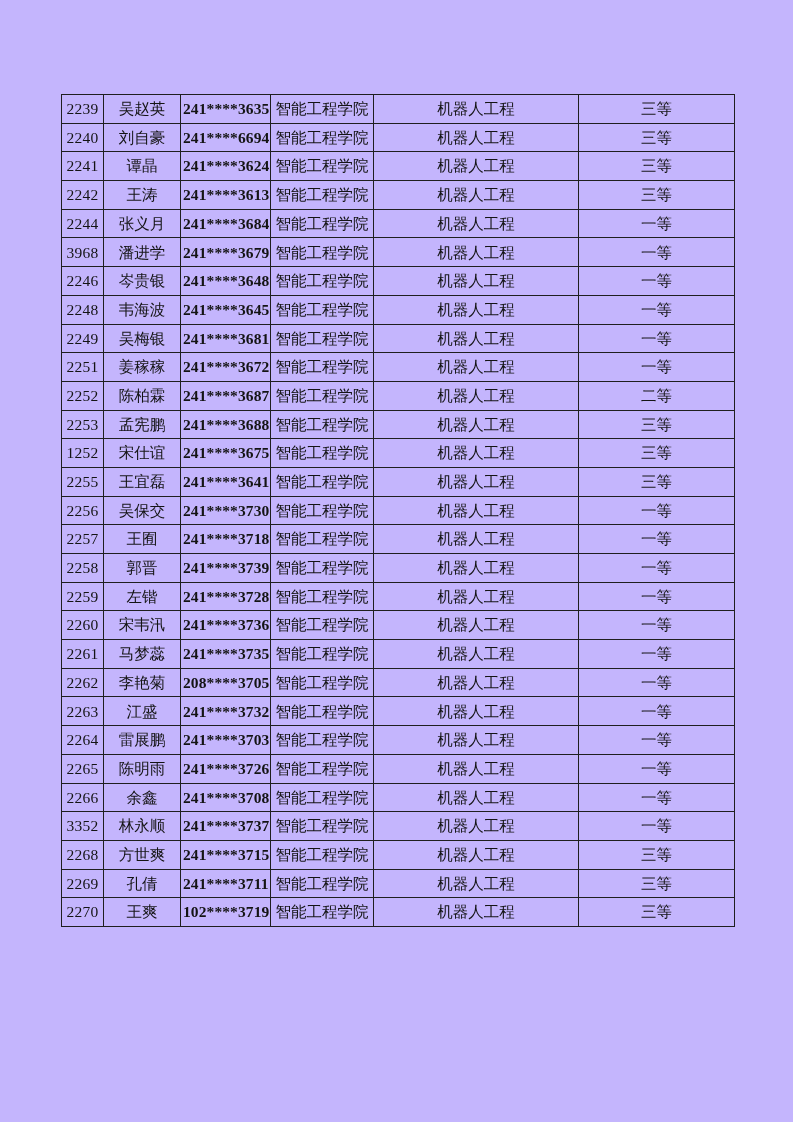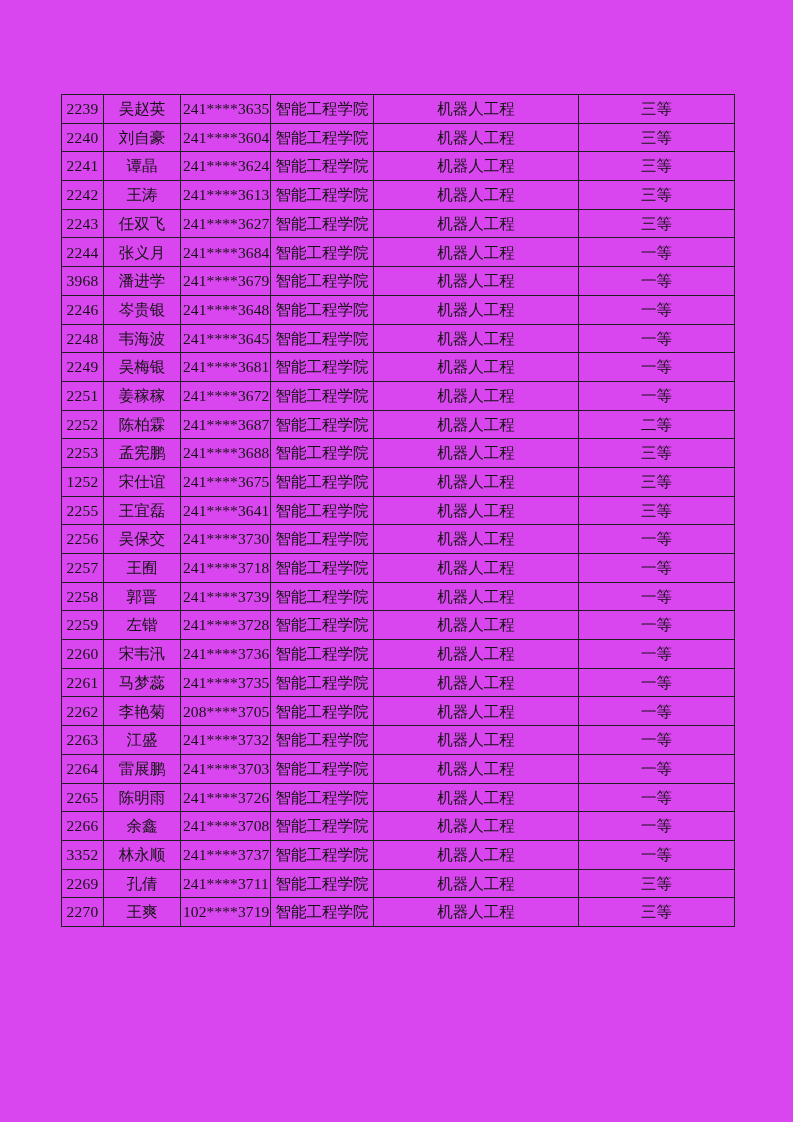--- a/index.html
+++ b/index.html
@@ -11,21 +11,21 @@
     height: 1122px;
     background: #ffffff;
     position: relative;
     font-family: "Liberation Serif", "DejaVu Serif", serif;
     color: #141414;
     overflow: hidden;
   }
   .page {
     position: absolute;
     inset: 0;
-    background: #d946ef;
+    background: #c4b5fd;
   }
   table.award-table {
     position: absolute;
     left: 61px;
     top: 94px;
     width: 673px;
     border-collapse: collapse;
     table-layout: fixed;
   }
   table.award-table td {
@@ -34,21 +34,21 @@
     padding: 0 2px;
     text-align: center;
     vertical-align: middle;
     font-size: 15.5px;
     line-height: 1;
     white-space: nowrap;
     overflow: hidden;
     color: #141414;
   }
   td.c-serial     { letter-spacing: 0.2px; }
-  td.c-student-id { letter-spacing: 0.1px; }
+  td.c-student-id { letter-spacing: 0.1px; font-weight: bold; }
 </style>
 </head>
 <body>
 
 <div class="page">
   <table class="award-table">
     <colgroup>
       <col style="width:42px">
       <col style="width:77px">
       <col style="width:90px">
@@ -61,21 +61,21 @@
     <td class="c-serial">2239</td>
     <td class="c-name">吴赵英</td>
     <td class="c-student-id">241****3635</td>
     <td class="c-college">智能工程学院</td>
     <td class="c-major">机器人工程</td>
     <td class="c-award-level">三等</td>
   </tr>
         <tr>
     <td class="c-serial">2240</td>
     <td class="c-name">刘自豪</td>
-    <td class="c-student-id">241****3604</td>
+    <td class="c-student-id">241****6694</td>
     <td class="c-college">智能工程学院</td>
     <td class="c-major">机器人工程</td>
     <td class="c-award-level">三等</td>
   </tr>
         <tr>
     <td class="c-serial">2241</td>
     <td class="c-name">谭晶</td>
     <td class="c-student-id">241****3624</td>
     <td class="c-college">智能工程学院</td>
     <td class="c-major">机器人工程</td>
@@ -83,28 +83,20 @@
   </tr>
         <tr>
     <td class="c-serial">2242</td>
     <td class="c-name">王涛</td>
     <td class="c-student-id">241****3613</td>
     <td class="c-college">智能工程学院</td>
     <td class="c-major">机器人工程</td>
     <td class="c-award-level">三等</td>
   </tr>
         <tr>
-    <td class="c-serial">2243</td>
-    <td class="c-name">任双飞</td>
-    <td class="c-student-id">241****3627</td>
-    <td class="c-college">智能工程学院</td>
-    <td class="c-major">机器人工程</td>
-    <td class="c-award-level">三等</td>
-  </tr>
-        <tr>
     <td class="c-serial">2244</td>
     <td class="c-name">张义月</td>
     <td class="c-student-id">241****3684</td>
     <td class="c-college">智能工程学院</td>
     <td class="c-major">机器人工程</td>
     <td class="c-award-level">一等</td>
   </tr>
         <tr>
     <td class="c-serial">3968</td>
     <td class="c-name">潘进学</td>
@@ -265,20 +257,28 @@
     <td class="c-major">机器人工程</td>
     <td class="c-award-level">一等</td>
   </tr>
         <tr>
     <td class="c-serial">3352</td>
     <td class="c-name">林永顺</td>
     <td class="c-student-id">241****3737</td>
     <td class="c-college">智能工程学院</td>
     <td class="c-major">机器人工程</td>
     <td class="c-award-level">一等</td>
+  </tr>
+        <tr>
+    <td class="c-serial">2268</td>
+    <td class="c-name">方世爽</td>
+    <td class="c-student-id">241****3715</td>
+    <td class="c-college">智能工程学院</td>
+    <td class="c-major">机器人工程</td>
+    <td class="c-award-level">三等</td>
   </tr>
         <tr>
     <td class="c-serial">2269</td>
     <td class="c-name">孔倩</td>
     <td class="c-student-id">241****3711</td>
     <td class="c-college">智能工程学院</td>
     <td class="c-major">机器人工程</td>
     <td class="c-award-level">三等</td>
   </tr>
         <tr>

